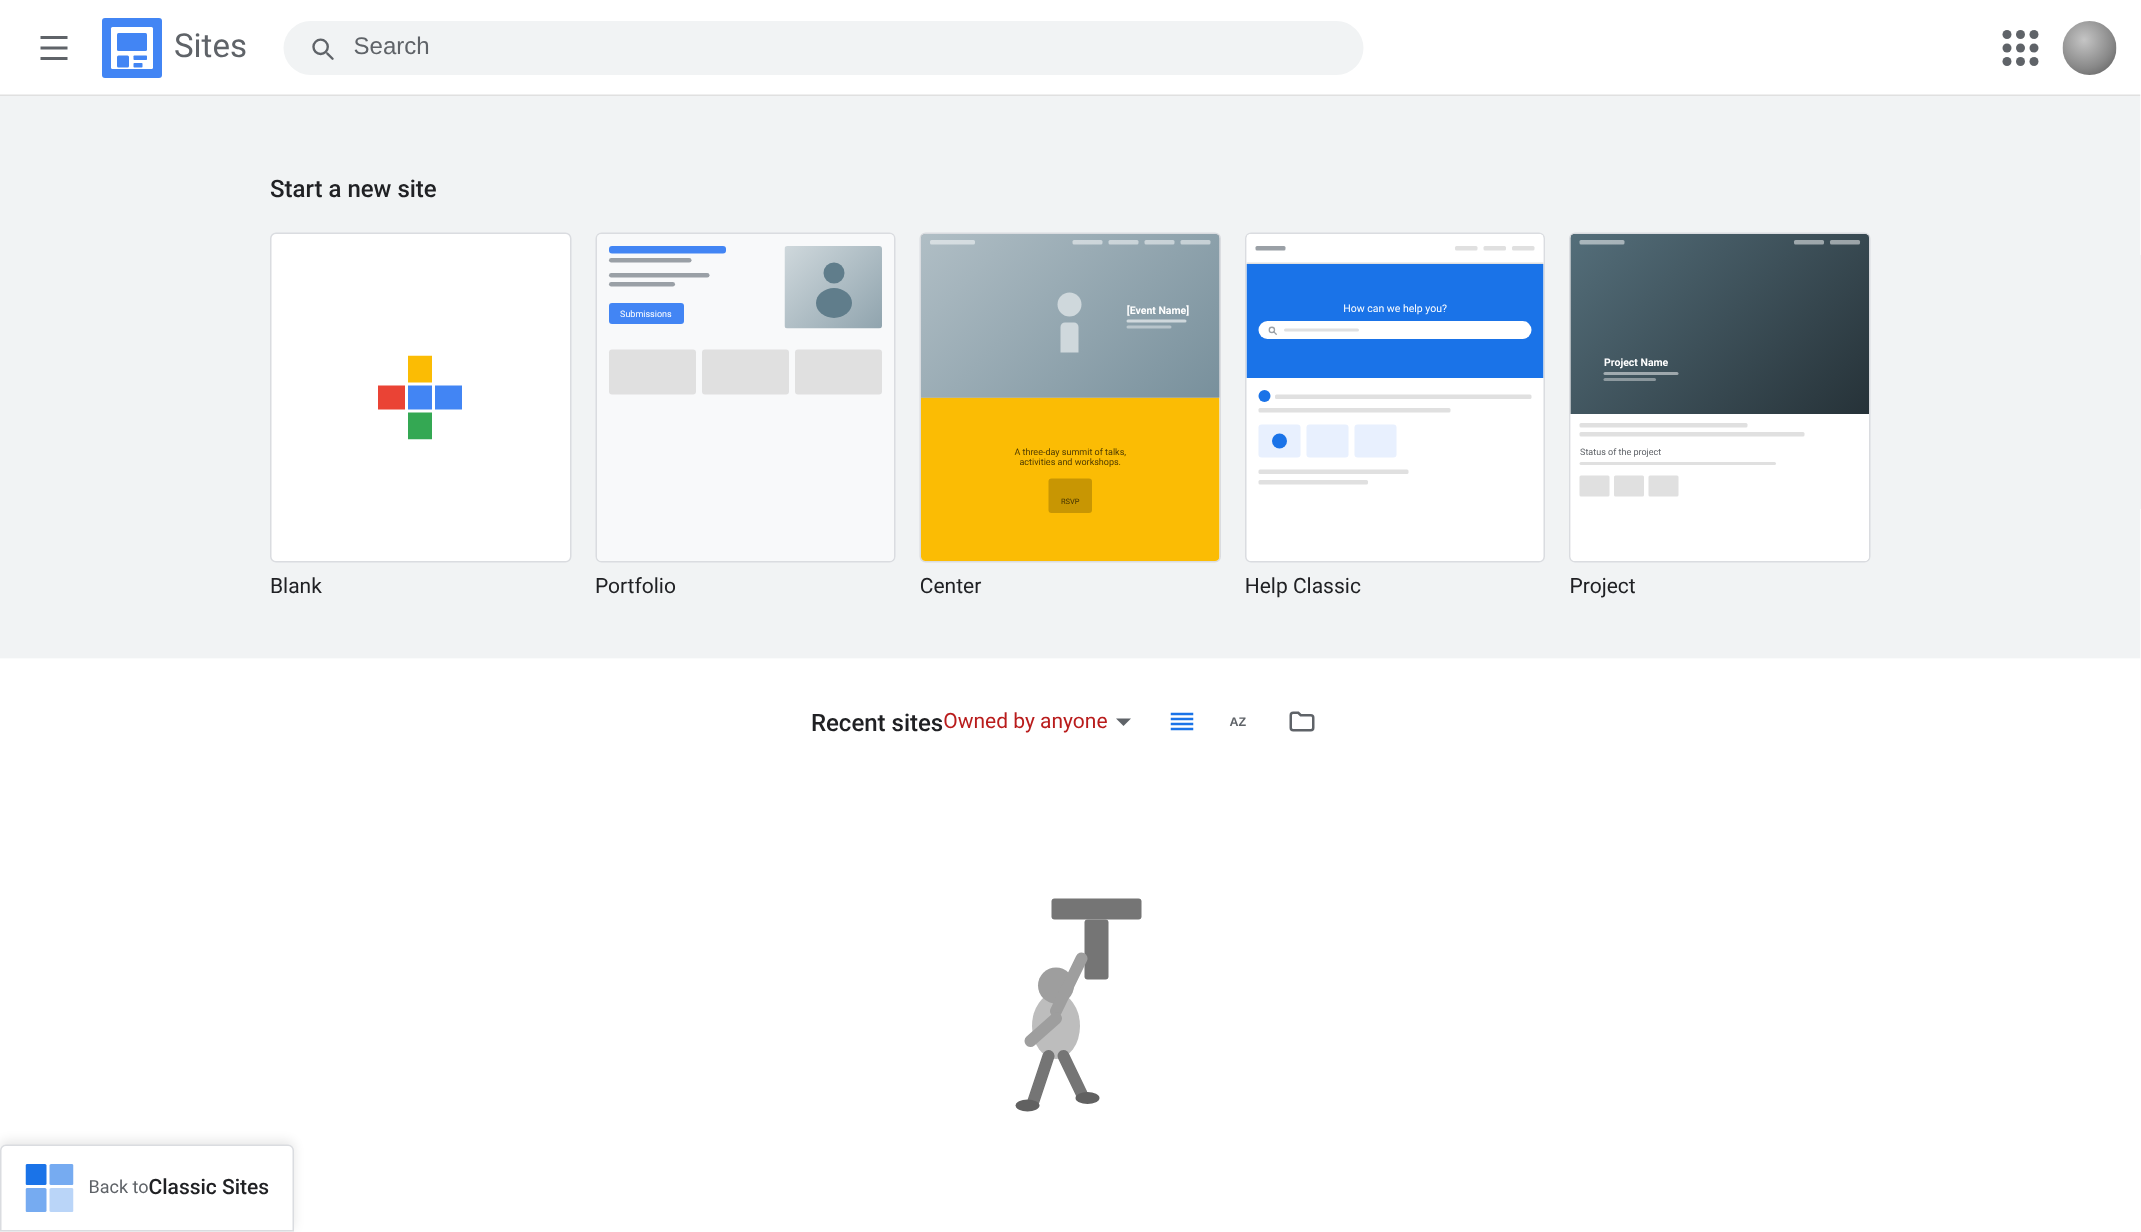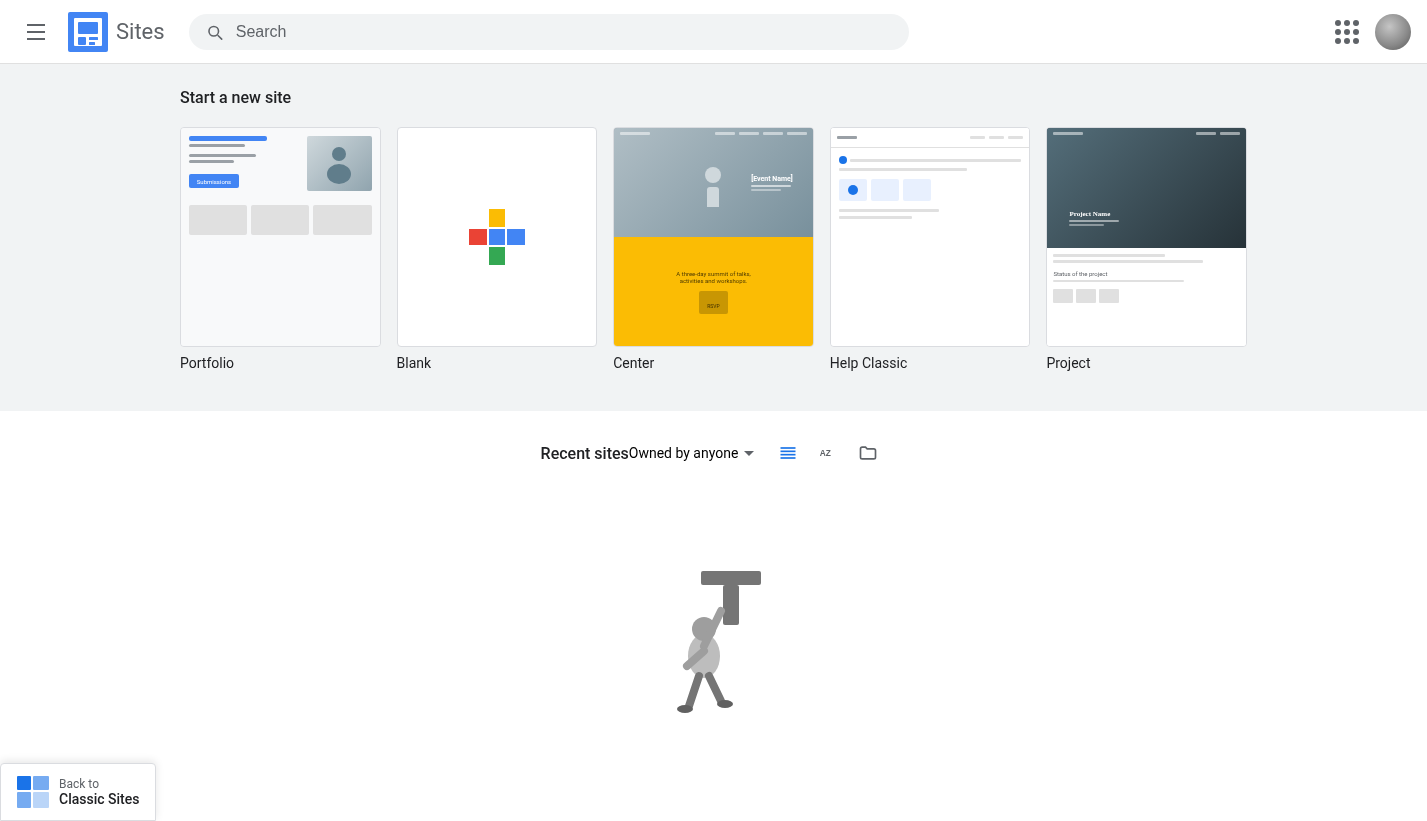--- a/index.html
+++ b/index.html
@@ -119,20 +119,21 @@
     .section-header {
       display: flex;
       align-items: center;
       justify-content: space-between;
       margin-bottom: 20px;
     }
     .section-title {
       font-size: 16px;
       font-weight: 500;
       color: #202124;
+      margin-top: 28px;
     }
     .template-gallery-btn {
       display: flex;
       align-items: center;
       gap: 8px;
       background: transparent;
       border: none;
       cursor: pointer;
       font-size: 14px;
       color: #202124;
@@ -283,21 +284,20 @@
       flex-direction: column;
     }
     .project-top {
       height: 55%;
       background: #37474f;
       display: flex;
       align-items: flex-end;
       padding: 22px;
       position: relative;
       overflow: hidden;
-      font-family: Liberation Serif, serif;
     }
     .project-overlay {
       position: absolute;
       inset: 0;
       background: linear-gradient(135deg, #546e7a 0%, #263238 100%);
     }
     .project-text-overlay {
       position: relative;
       z-index: 1;
       display: flex;
@@ -336,21 +336,21 @@
       gap: 16px;
     }
     .owned-by-btn {
       display: flex;
       align-items: center;
       gap: 6px;
       background: transparent;
       border: none;
       cursor: pointer;
       font-size: 14px;
-      color: #000000;
+      color: #b91c1c;
       font-family: inherit;
     }
     .dropdown-arrow {
       width: 0;
       height: 0;
       border-left: 5px solid transparent;
       border-right: 5px solid transparent;
       border-top: 5px solid #5f6368;
     }
     .view-icons {
@@ -390,21 +390,21 @@
       border-radius: 4px 4px 0 0;
       padding: 12px 16px;
       display: flex;
       align-items: center;
       gap: 10px;
       cursor: pointer;
       box-shadow: 0 -2px 8px rgba(0,0,0,0.1);
     }
     .classic-text {
       display: flex;
-      flex-direction: column;
+      flex-direction: row;
     }
     .classic-line1 {
       font-size: 12px;
       color: #5f6368;
     }
     .classic-line2 {
       font-size: 14px;
       color: #202124;
       font-weight: 500;
     }
@@ -467,20 +467,38 @@
 <main class="main">
 
   <section class="start-section">
     <div class="section-header">
       <span class="section-title">Start a new site</span>
     </div>
 
     <div class="templates-row">
 
       <div class="template-card">
+        <div class="template-thumb blank">
+
+          <svg width="56" height="56" viewBox="0 0 56 56">
+
+            <rect x="0" y="20" width="18" height="16" fill="#ea4335"></rect>
+
+            <rect x="20" y="20" width="16" height="16" fill="#4285f4"></rect>
+            <rect x="38" y="20" width="18" height="16" fill="#4285f4"></rect>
+
+            <rect x="20" y="38" width="16" height="18" fill="#34a853"></rect>
+
+            <rect x="20" y="0" width="16" height="18" fill="#fbbc04"></rect>
+          </svg>
+        </div>
+        <span class="template-label">Blank</span>
+      </div>
+
+      <div class="template-card">
         <div class="template-thumb">
           <div class="portfolio-thumb">
             <div class="portfolio-top">
               <div class="portfolio-text-lines">
                 <div class="p-line" style="width:70%;background:#4285f4;height:5px;"></div>
                 <div class="p-line gray" style="width:50%;height:3px;"></div>
                 <div class="p-line gray" style="width:60%;height:3px;margin-top:4px;"></div>
                 <div class="p-line gray" style="width:40%;height:3px;"></div>
                 <div style="margin-top:8px;width:50px;height:14px;background:#4285f4;border-radius:2px;display:flex;align-items:center;justify-content:center;">
                   <span style="font-size:6px;color:white;">Submissions</span>
@@ -500,38 +518,20 @@
               <div style="flex:1;height:30px;background:#e0e0e0;border-radius:2px;"></div>
               <div style="flex:1;height:30px;background:#e0e0e0;border-radius:2px;"></div>
               <div style="flex:1;height:30px;background:#e0e0e0;border-radius:2px;"></div>
             </div>
           </div>
         </div>
         <span class="template-label">Portfolio</span>
       </div>
 
       <div class="template-card">
-        <div class="template-thumb blank">
-
-          <svg width="56" height="56" viewBox="0 0 56 56">
-
-            <rect x="0" y="20" width="18" height="16" fill="#ea4335"></rect>
-
-            <rect x="20" y="20" width="16" height="16" fill="#4285f4"></rect>
-            <rect x="38" y="20" width="18" height="16" fill="#4285f4"></rect>
-
-            <rect x="20" y="38" width="16" height="18" fill="#34a853"></rect>
-
-            <rect x="20" y="0" width="16" height="18" fill="#fbbc04"></rect>
-          </svg>
-        </div>
-        <span class="template-label">Blank</span>
-      </div>
-
-      <div class="template-card">
         <div class="template-thumb">
           <div class="event-thumb">
             <div class="event-top">
               <div style="position:absolute;inset:0;background:linear-gradient(135deg,#b0bec5,#78909c);"></div>
 
               <div style="position:absolute;top:4px;left:0;right:0;display:flex;justify-content:space-between;align-items:center;padding:0 6px;">
                 <div style="width:30px;height:3px;background:rgba(255,255,255,0.5);border-radius:1px;"></div>
                 <div style="display:flex;gap:4px;">
                   <div style="width:20px;height:3px;background:rgba(255,255,255,0.5);border-radius:1px;"></div>
                   <div style="width:20px;height:3px;background:rgba(255,255,255,0.5);border-radius:1px;"></div>
@@ -569,20 +569,32 @@
           <div class="help-thumb">
 
             <div style="background:#fff;height:20px;display:flex;align-items:center;padding:0 6px;border-bottom:1px solid #e0e0e0;gap:4px;">
               <div style="width:20px;height:3px;background:#9aa0a6;border-radius:1px;"></div>
               <div style="flex:1;"></div>
               <div style="width:15px;height:3px;background:#e0e0e0;border-radius:1px;"></div>
               <div style="width:15px;height:3px;background:#e0e0e0;border-radius:1px;"></div>
               <div style="width:15px;height:3px;background:#e0e0e0;border-radius:1px;"></div>
             </div>
 
+            <div class="help-header-bar">
+              <div style="text-align:center;width:100%;">
+                <div style="font-size:7px;color:white;margin-bottom:4px;">How can we help you?</div>
+                <div style="background:white;border-radius:10px;height:12px;display:flex;align-items:center;padding:0 6px;gap:4px;">
+                  <svg width="7" height="7" viewBox="0 0 24 24" fill="none">
+                      <circle cx="10" cy="10" r="6" stroke="#9aa0a6" stroke-width="3"></circle>
+                      <line x1="14" y1="14" x2="20" y2="20" stroke="#9aa0a6" stroke-width="3" stroke-linecap="round"></line>
+                    </svg>
+                  <div style="width:50px;height:2px;background:#e0e0e0;border-radius:1px;"></div>
+                </div>
+              </div>
+            </div>
 
             <div class="help-body">
               <div style="display:flex;gap:3px;align-items:center;">
                 <div style="width:8px;height:8px;background:#1a73e8;border-radius:50%;"></div>
                 <div style="flex:1;height:3px;background:#e0e0e0;border-radius:1px;"></div>
               </div>
               <div style="height:3px;background:#e0e0e0;border-radius:1px;width:70%;"></div>
               <div style="display:flex;gap:4px;margin-top:4px;">
                 <div style="width:28px;height:22px;background:#e8f0fe;border-radius:2px;display:flex;align-items:center;justify-content:center;">
                   <div style="width:10px;height:10px;background:#1a73e8;border-radius:50%;"></div>

